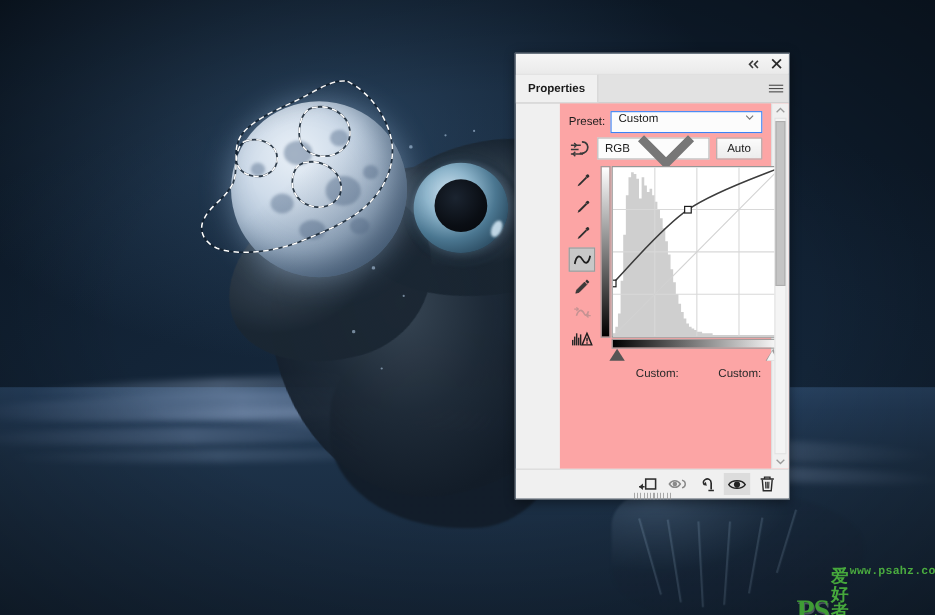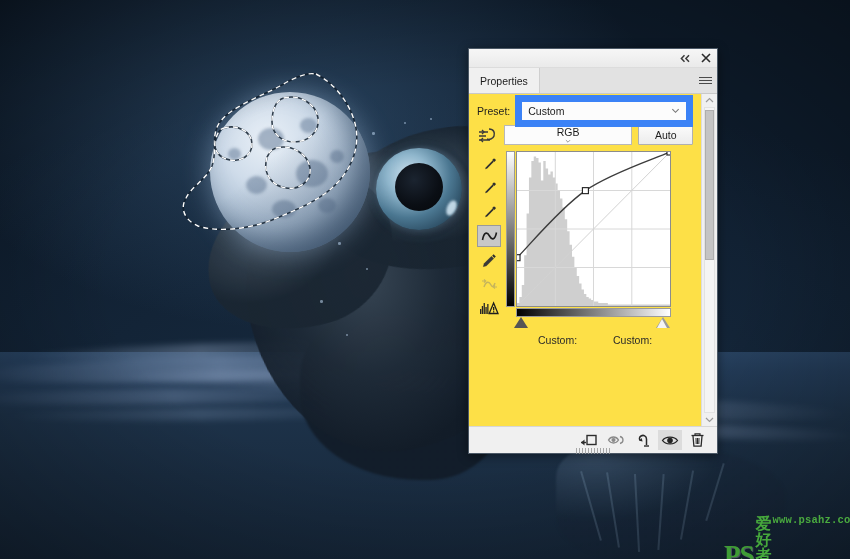--- a/index.html
+++ b/index.html
@@ -94,50 +94,50 @@
   .titlebar{height:18px;background:linear-gradient(180deg,#f6f6f6,#eaeaea);
     border-bottom:1px solid #dcdcdc;display:flex;align-items:center;
     justify-content:flex-end;padding-right:5px;gap:9px;flex:0 0 auto;}
   .tb-btn{width:12px;height:12px;display:flex;align-items:center;justify-content:center;
     color:#2b2b2b;font-size:10px;line-height:1;cursor:pointer;}
   .tb-btn svg{display:block;}
 
   .tabrow{height:25px;background:#e2e2e2;border-bottom:1px solid #c9c9c9;
     display:flex;align-items:stretch;flex:0 0 auto;position:relative;}
   .tab{background:#f0f0f0;border-right:1px solid #cfcfcf;padding:0 11px;
-    display:flex;align-items:center;font-size:10.5px;color:#1b1b1b;font-weight:normal;
+    display:flex;align-items:center;font-size:10.5px;color:#1b1b1b;font-weight:bold;
     cursor:pointer;}
   .tabfill{flex:1;}
   .menu-btn{width:24px;display:flex;align-items:center;justify-content:center;cursor:pointer;}
   .menu-btn .bar{width:13px;height:1.5px;background:#4a4a4a;margin:1.4px 0;display:block;}
 
   .adj-head{height:30px;background:#f0f0f0;border-bottom:1px solid #d6d6d6;
     display:flex;align-items:center;padding-left:8px;gap:7px;flex:0 0 auto;}
   .curve-ico{width:21px;height:21px;background:#d7d7d7;border:1px solid #a9a9a9;
     position:relative;display:flex;align-items:center;justify-content:center;cursor:pointer;}
   .mask-thumb{width:24px;height:18px;background:#111;border:1px solid #6a6a6a;
     display:flex;align-items:center;justify-content:center;cursor:pointer;}
   .mask-thumb i{width:12px;height:12px;border-radius:50%;background:#fff;display:block;}
   .adj-title{font-size:11px;color:#1c1c1c;}
 
-  .panel-body{flex:1;display:flex;min-height:0;background:#fde047;position:relative;}
+  .panel-body{flex:1;display:flex;min-height:0;background:#fca5a5;position:relative;margin-left:40px;}
   .body-main{flex:1;min-width:0;padding:7px 0 0 0;position:relative;}
 
   .preset-row{display:flex;align-items:center;padding:0 8px 0 8px;height:19px;margin-bottom:5px;}
   .preset-lbl{font-size:10.5px;color:#1e1e1e;margin-right:5px;white-space:nowrap;}
-  .combo{flex:1;height:18px;background:#fcfcfc;border:7px solid #3b82f6;
-    display:flex;align-items:center;padding:0 6px;font-size:10.5px;color:#1b1b1b;
+  .combo{flex:1;height:18px;background:#fcfcfc;border:1px solid #3b82f6;
+    display:flex;padding:0 6px;font-size:10.5px;color:#1b1b1b;
     position:relative;cursor:pointer;}
   .combo .cv{flex:1;}
   .combo .caret{width:9px;height:9px;flex:0 0 auto;}
 
   .chan-row{display:flex;align-items:center;padding:0 8px;height:20px;gap:6px;margin-bottom:6px;}
   .chan-ico{width:22px;height:18px;display:flex;align-items:center;justify-content:center;cursor:pointer;}
   .combo-rgb{width:122px;height:18px;background:#fcfcfc;border:1px solid #b8b8b8;
-    display:flex;align-items:center;padding:0 6px;font-size:10.5px;color:#1b1b1b;cursor:pointer;flex-direction:column;}
+    display:flex;align-items:center;padding:0 6px;font-size:10.5px;color:#1b1b1b;cursor:pointer;}
   .auto-btn{width:56px;height:18px;background:linear-gradient(180deg,#fbfbfb,#ececec);
     border:1px solid #b0b0b0;border-radius:1px;font-size:10.5px;color:#1b1b1b;
     display:flex;align-items:center;justify-content:center;cursor:pointer;}
 
   .graph-area{display:flex;padding:0 8px;gap:5px;align-items:flex-start;}
   .tools-col{width:24px;display:flex;flex-direction:column;align-items:center;gap:2px;padding-top:2px;}
   .tool{width:22px;height:20px;display:flex;align-items:center;justify-content:center;cursor:pointer;border:1px solid transparent;}
   .tool.active{background:#c8c8c8;border:1px solid #9a9a9a;}
   .tool.dim{opacity:.42;}
 

